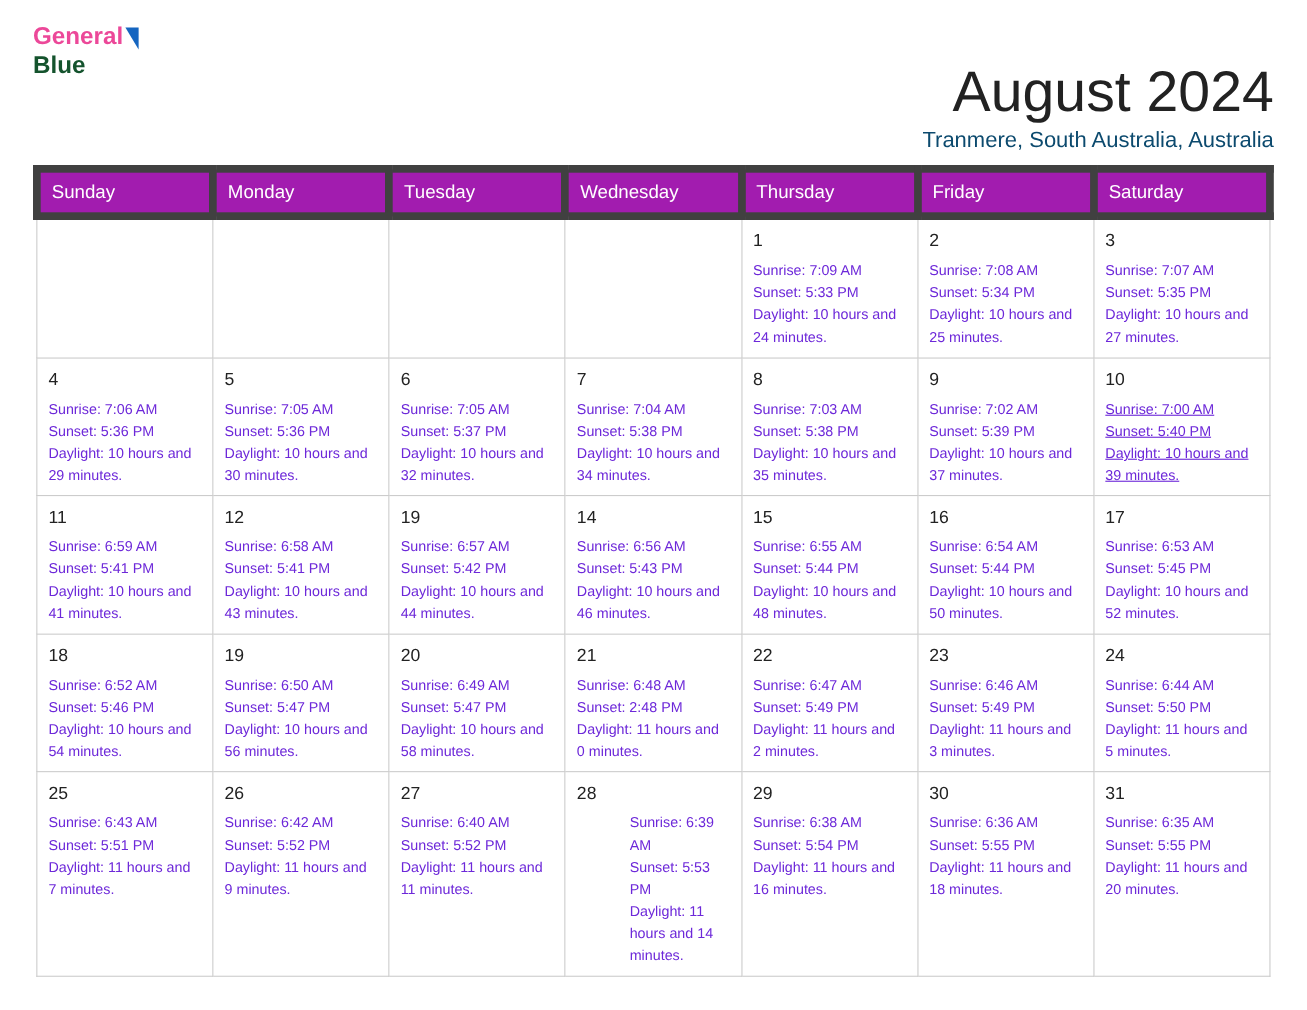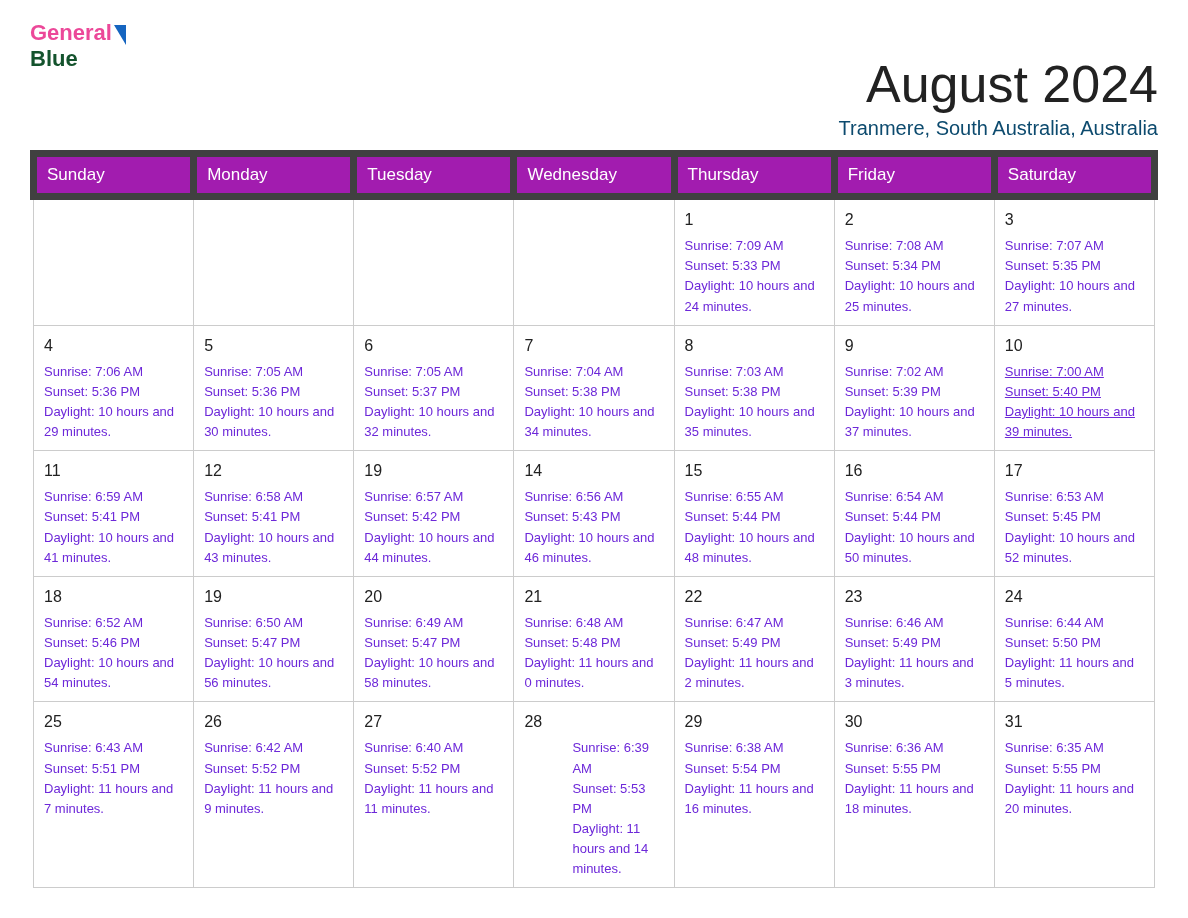--- a/index.html
+++ b/index.html
@@ -255,21 +255,21 @@
         </td>
         <td>
           <div class="day-number">20</div>
           <div class="day-info" style="white-space: pre-line;">Sunrise: 6:49 AM
 Sunset: 5:47 PM
 Daylight: 10 hours and 58 minutes.</div>
         </td>
         <td>
           <div class="day-number">21</div>
           <div class="day-info" style="white-space: pre-line;">Sunrise: 6:48 AM
-Sunset: 5:48 PM
+Sunset: 2:48 PM
 Daylight: 11 hours and 0 minutes.</div>
         </td>
         <td>
           <div class="day-number">22</div>
           <div class="day-info" style="white-space: pre-line;">Sunrise: 6:47 AM
 Sunset: 5:49 PM
 Daylight: 11 hours and 2 minutes.</div>
         </td>
         <td>
           <div class="day-number">23</div>

